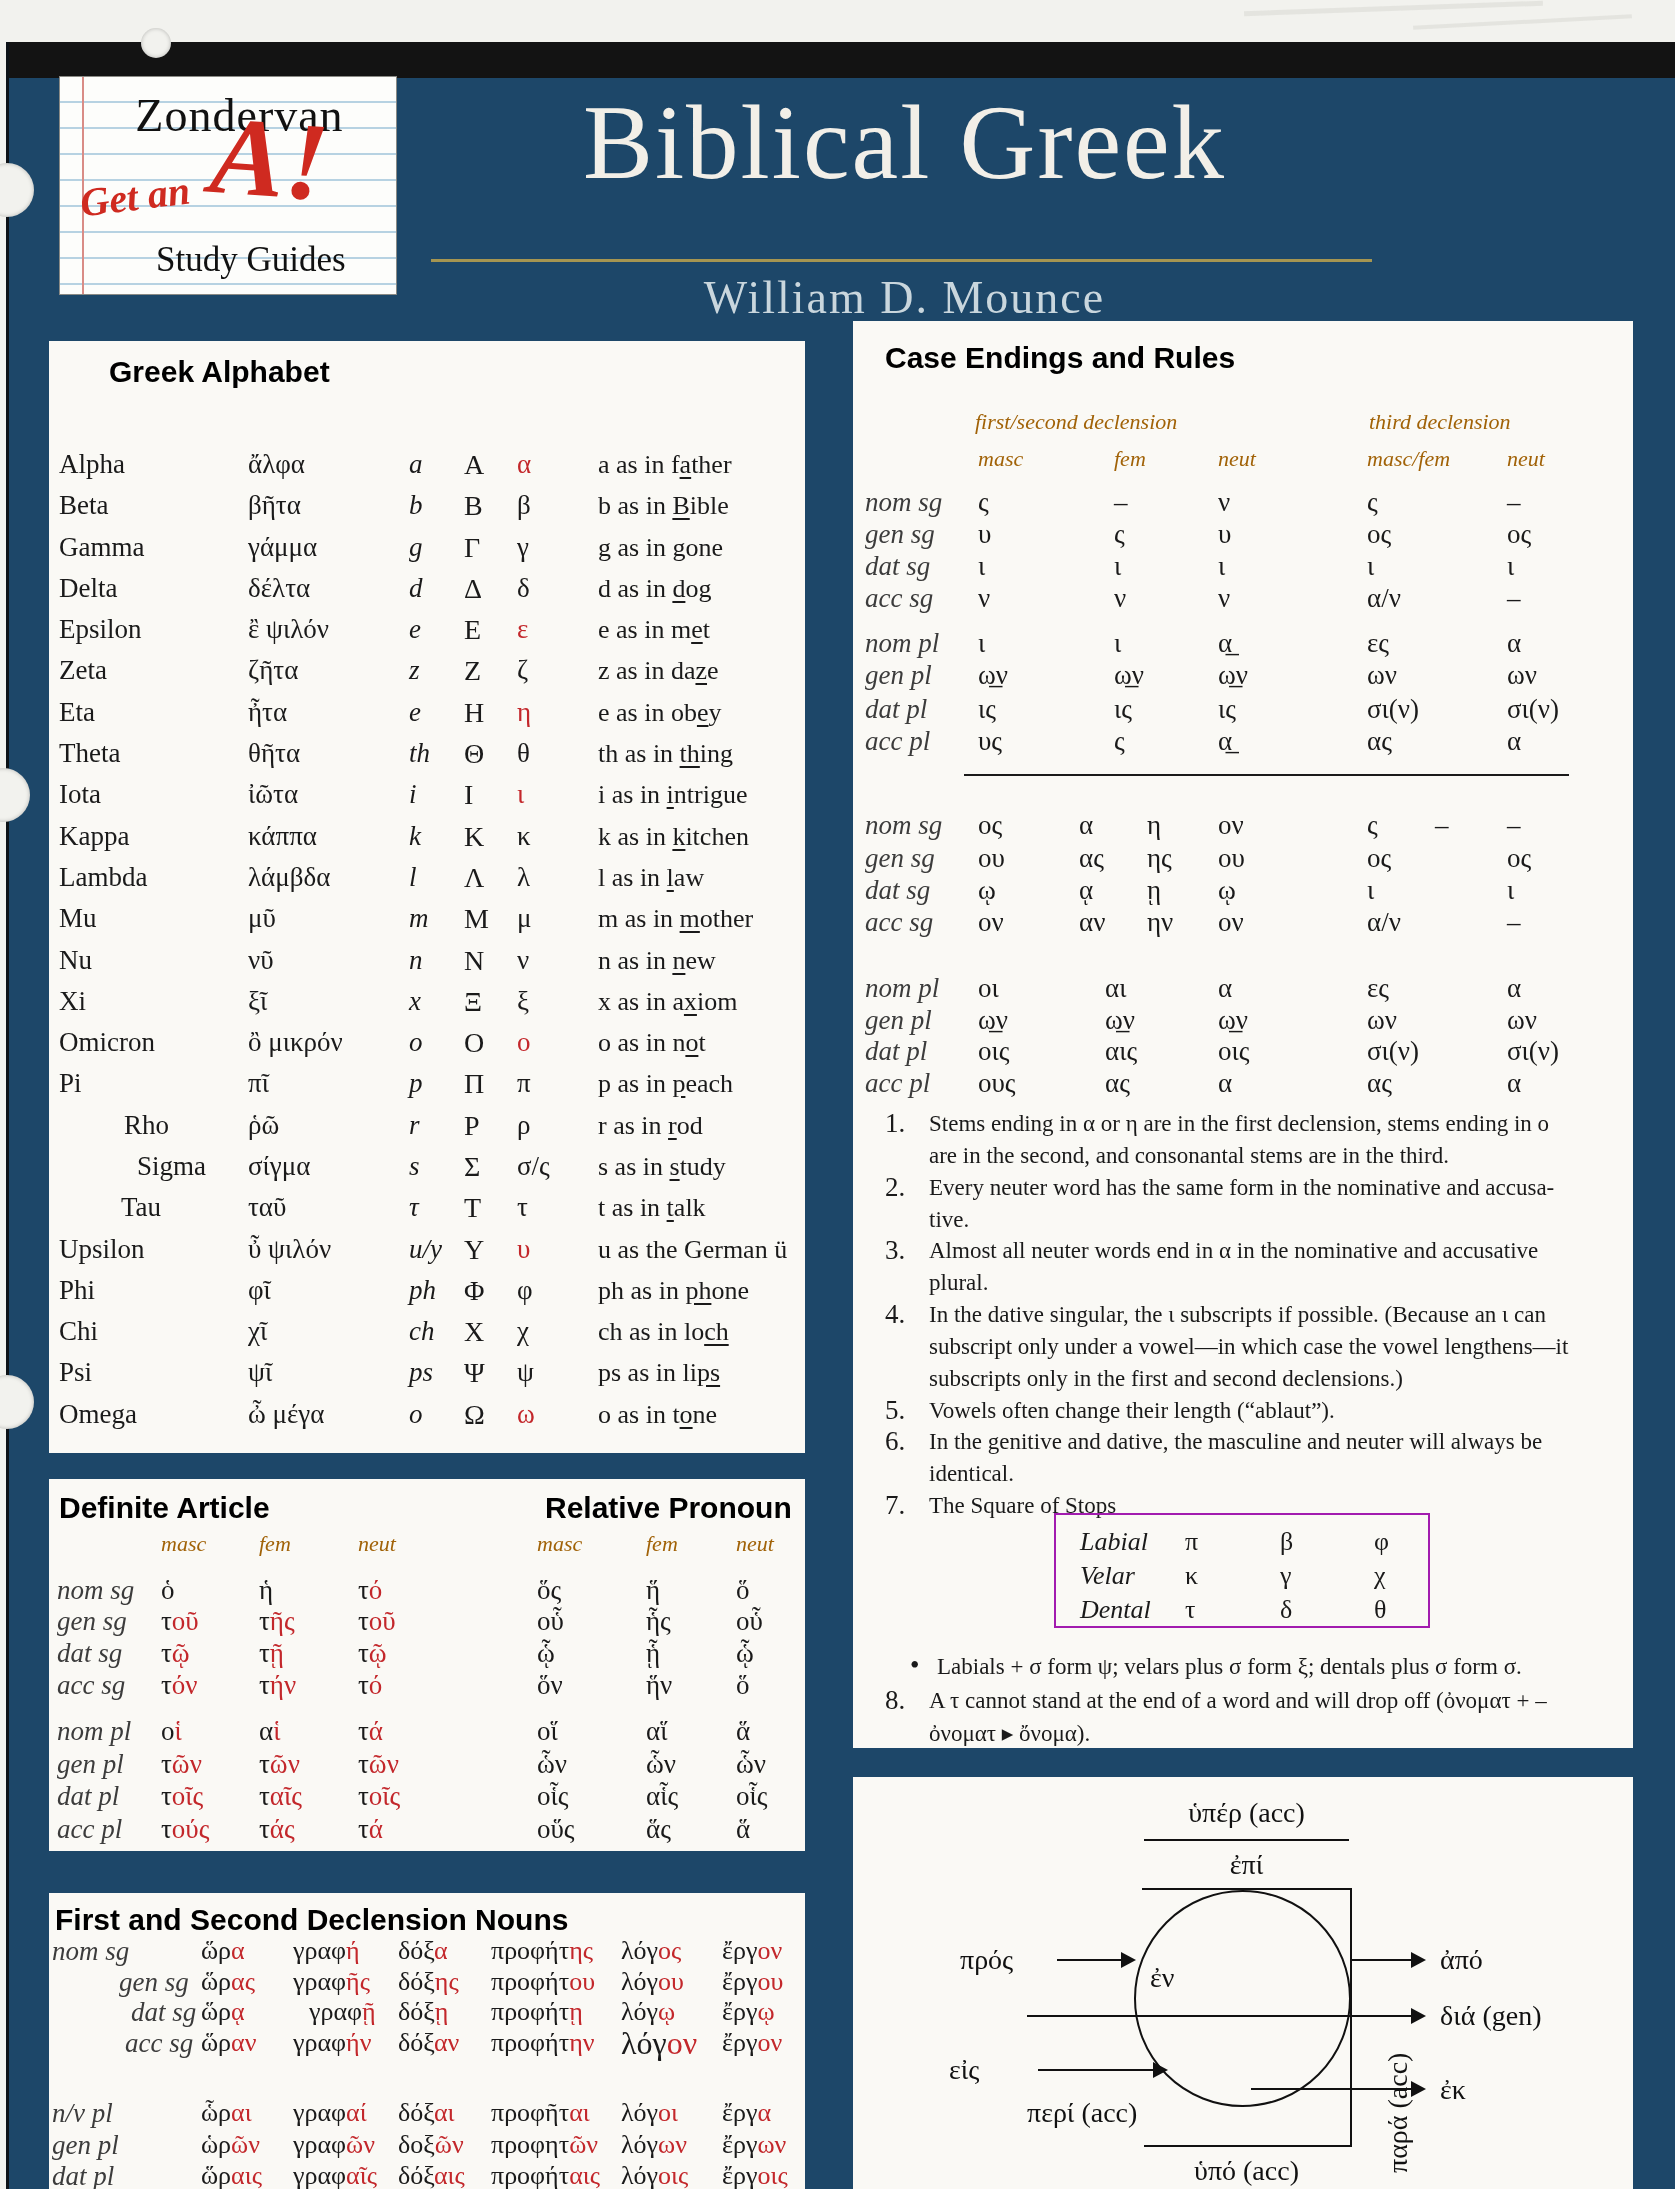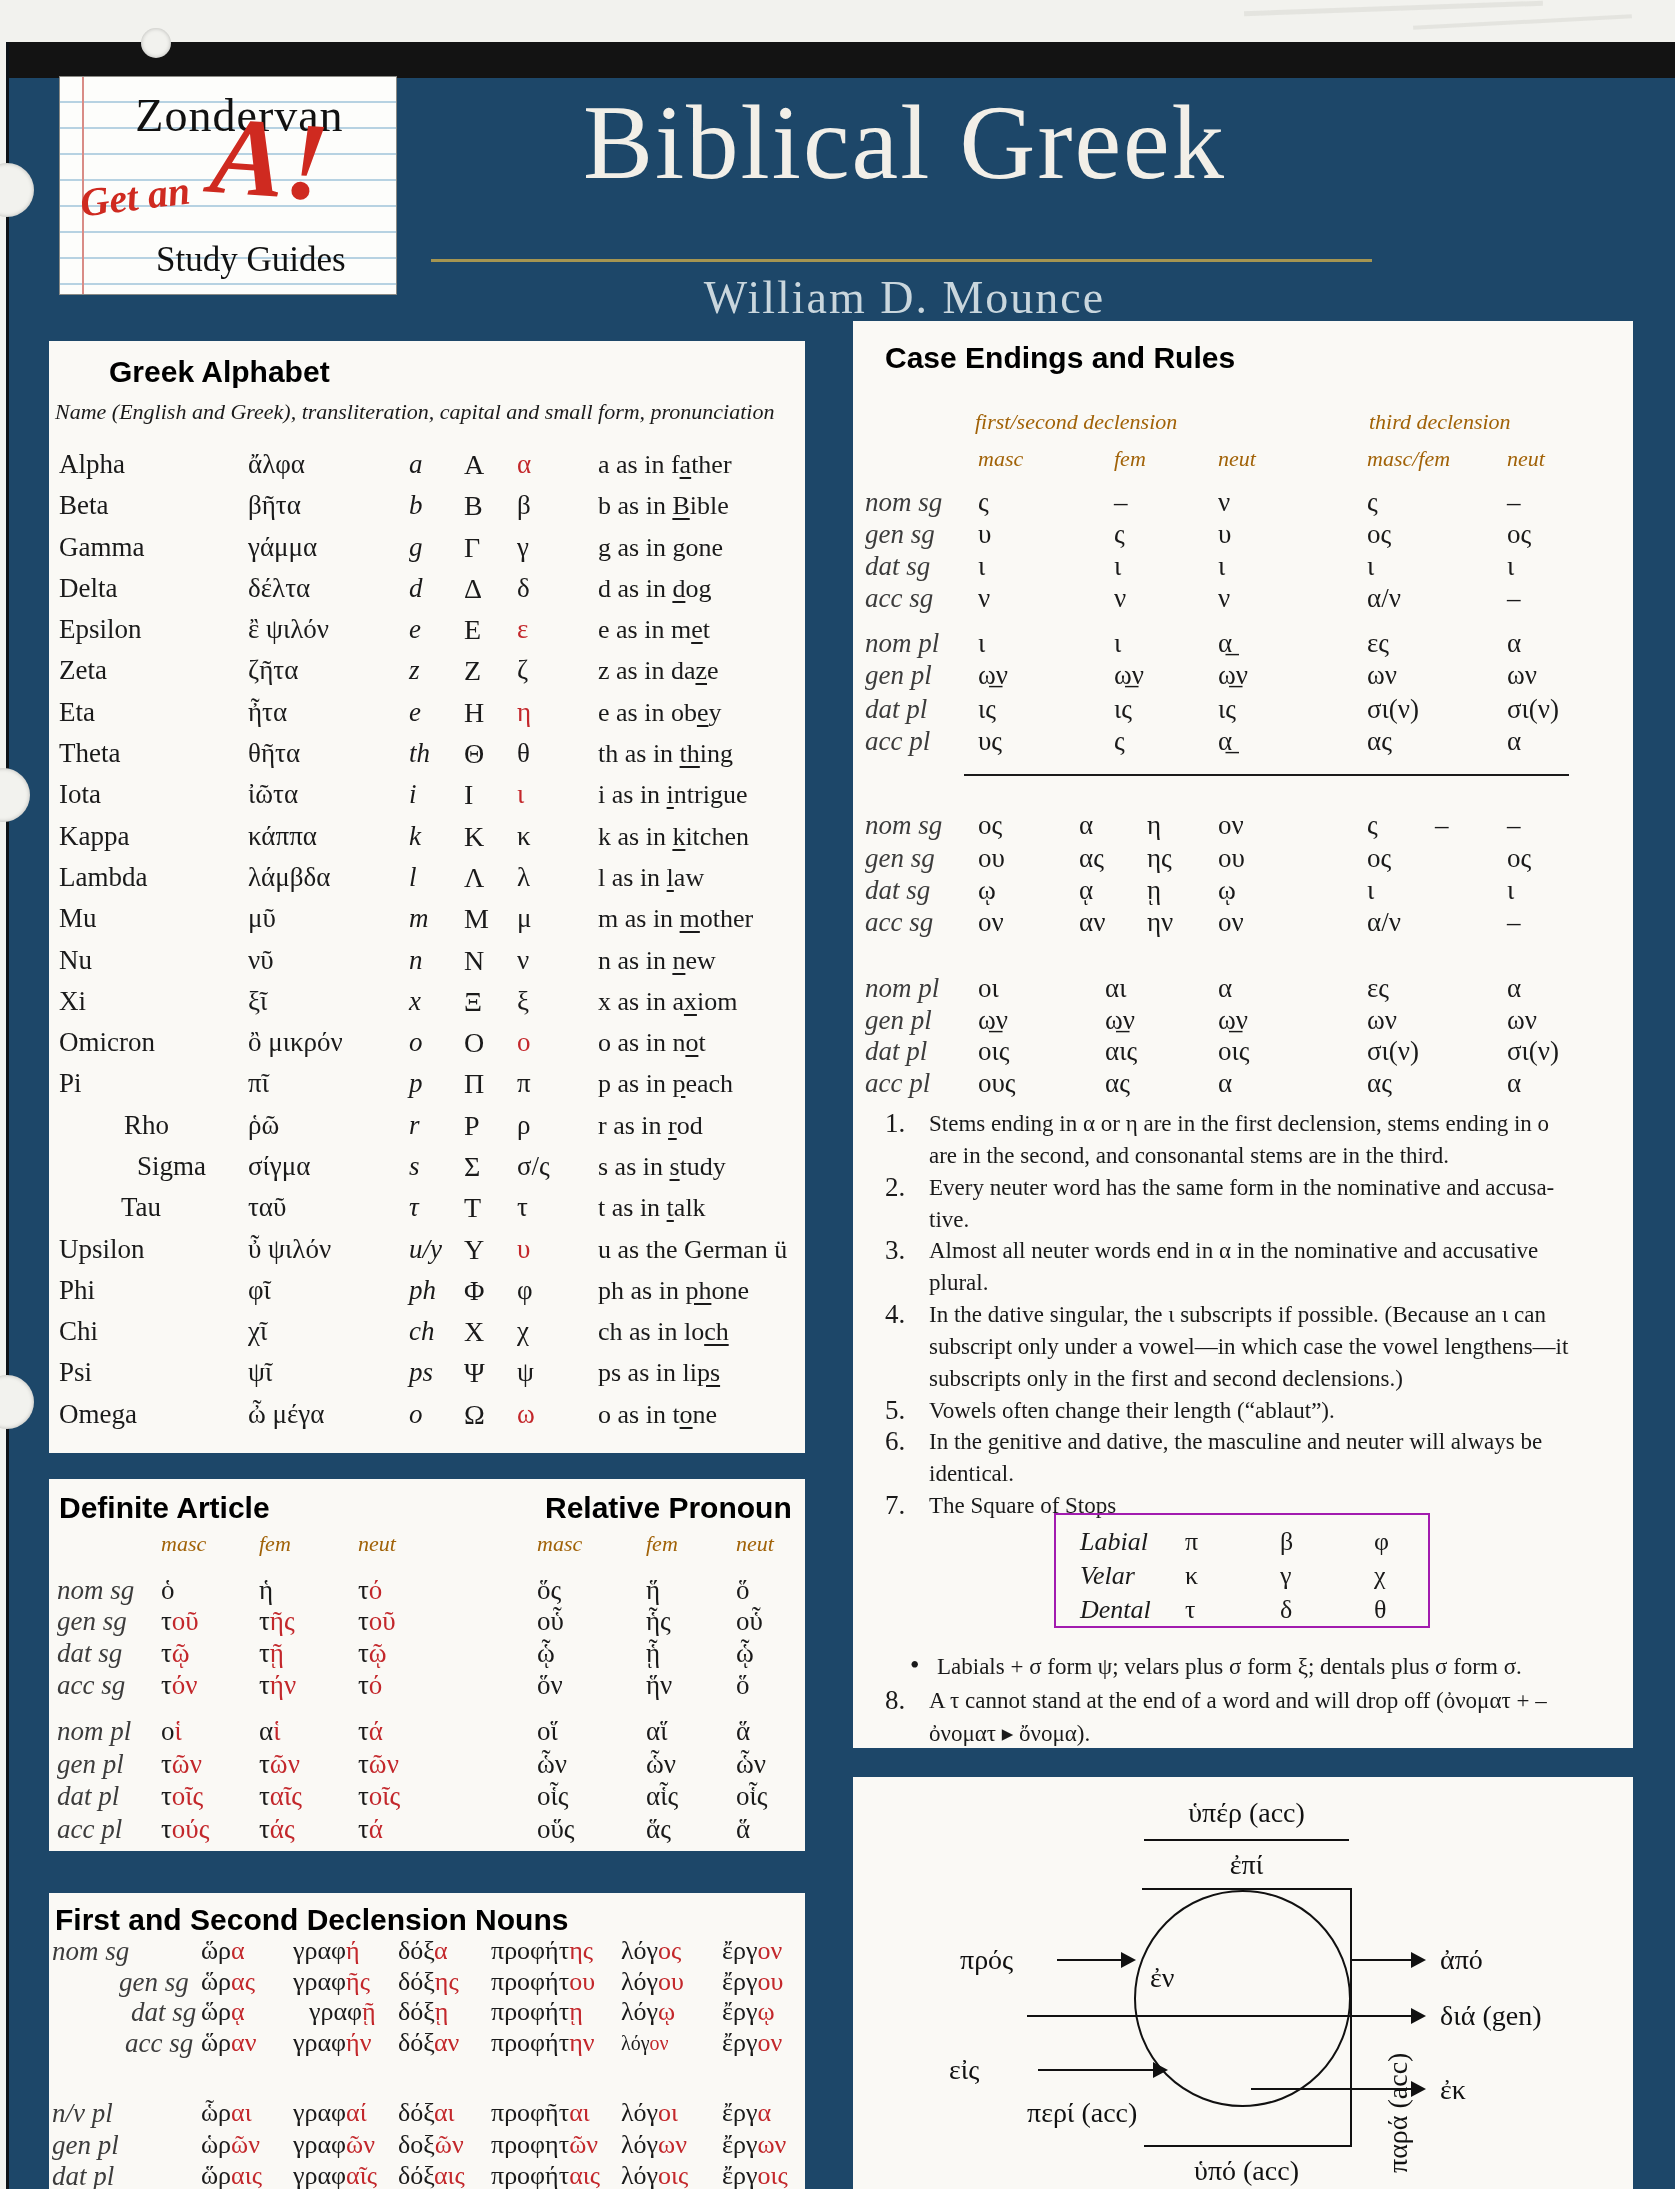--- a/index.html
+++ b/index.html
@@ -78,21 +78,20 @@
       <div id="logo-a">A!</div>
       <div id="logo-tagline">Study Guides</div>
     </div>
 
     <div id="main-title">Biblical Greek</div>
     <div id="gold-rule"></div>
     <div id="author">William D. Mounce</div>
 
     <div class="panel" id="p-alpha">
       <div class="h1" style="left:60px;top:14px;">Greek Alphabet</div>
-      <div id="alpha-sub">Name (English and Greek), transliteration, capital and small form, pronunciation</div>
       <div id="alpha-rows">
           <div class="arow" style="top: 0px;">
             <div class="acell name" style="left: 10px;">Alpha</div>
             <div class="acell greek" style="left: 199px;">ἄλφα</div>
             <div class="acell translit" style="left: 360px;">a</div>
             <div class="acell cap" style="left: 415px;">A</div>
             <div class="acell red" style="left: 468px;">α</div>
             <div class="acell pron" style="left: 549px;">a as in f<span class="ul">a</span>ther</div>
           </div>
           <div class="arow" style="top: 41px;">
@@ -396,21 +395,21 @@
             <span class="gcell" style="left: 442px; font-size: 26px;"><span class="stem">προφήτ</span><span class="end">ῃ</span></span>
             <span class="gcell" style="left: 572px; font-size: 26px;"><span class="stem">λόγ</span><span class="end">ῳ</span></span>
             <span class="gcell" style="left: 673px; font-size: 26px;"><span class="stem">ἔργ</span><span class="end">ῳ</span></span>
           </div>
           <div class="grow" style="top: 134px;">
             <span class="gcell lbl" style="left: 76px;">acc sg</span>
             <span class="gcell" style="left: 152px; font-size: 26px;"><span class="stem">ὥρ</span><span class="end">αν</span></span>
             <span class="gcell" style="left: 244px; font-size: 26px;"><span class="stem">γραφ</span><span class="end">ήν</span></span>
             <span class="gcell" style="left: 349px; font-size: 26px;"><span class="stem">δόξ</span><span class="end">αν</span></span>
             <span class="gcell" style="left: 442px; font-size: 26px;"><span class="stem">προφήτ</span><span class="end">ην</span></span>
-            <span class="gcell" style="left: 572px; font-size: 20px;"><span class="stem">λόγ</span><span class="end">ον</span></span>
+            <span class="gcell" style="left: 572px; font-size: 32px;"><span class="stem">λόγ</span><span class="end">ον</span></span>
             <span class="gcell" style="left: 673px; font-size: 26px;"><span class="stem">ἔργ</span><span class="end">ον</span></span>
           </div>
           <div class="grow" style="top: 204px;">
             <span class="gcell lbl" style="left: 3px;">n/v pl</span>
             <span class="gcell" style="left: 152px; font-size: 26px;"><span class="stem">ὧρ</span><span class="end">αι</span></span>
             <span class="gcell" style="left: 244px; font-size: 26px;"><span class="stem">γραφ</span><span class="end">αί</span></span>
             <span class="gcell" style="left: 349px; font-size: 26px;"><span class="stem">δόξ</span><span class="end">αι</span></span>
             <span class="gcell" style="left: 442px; font-size: 26px;"><span class="stem">προφῆτ</span><span class="end">αι</span></span>
             <span class="gcell" style="left: 572px; font-size: 26px;"><span class="stem">λόγ</span><span class="end">οι</span></span>
             <span class="gcell" style="left: 673px; font-size: 26px;"><span class="stem">ἔργ</span><span class="end">α</span></span>

